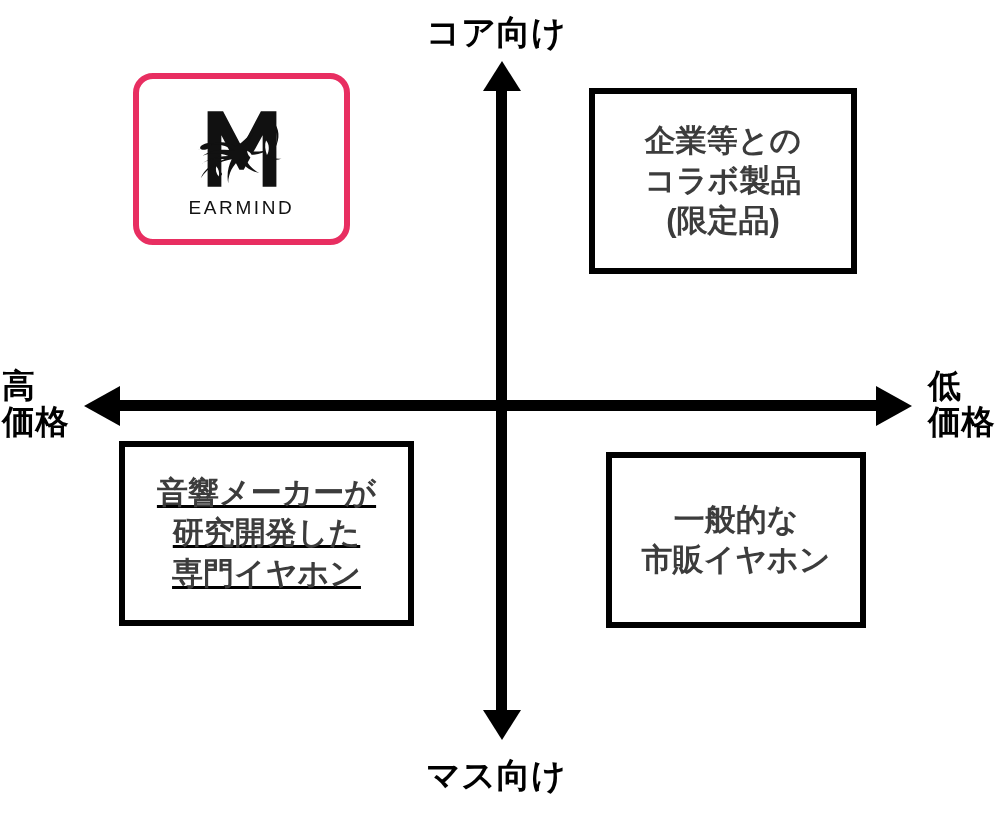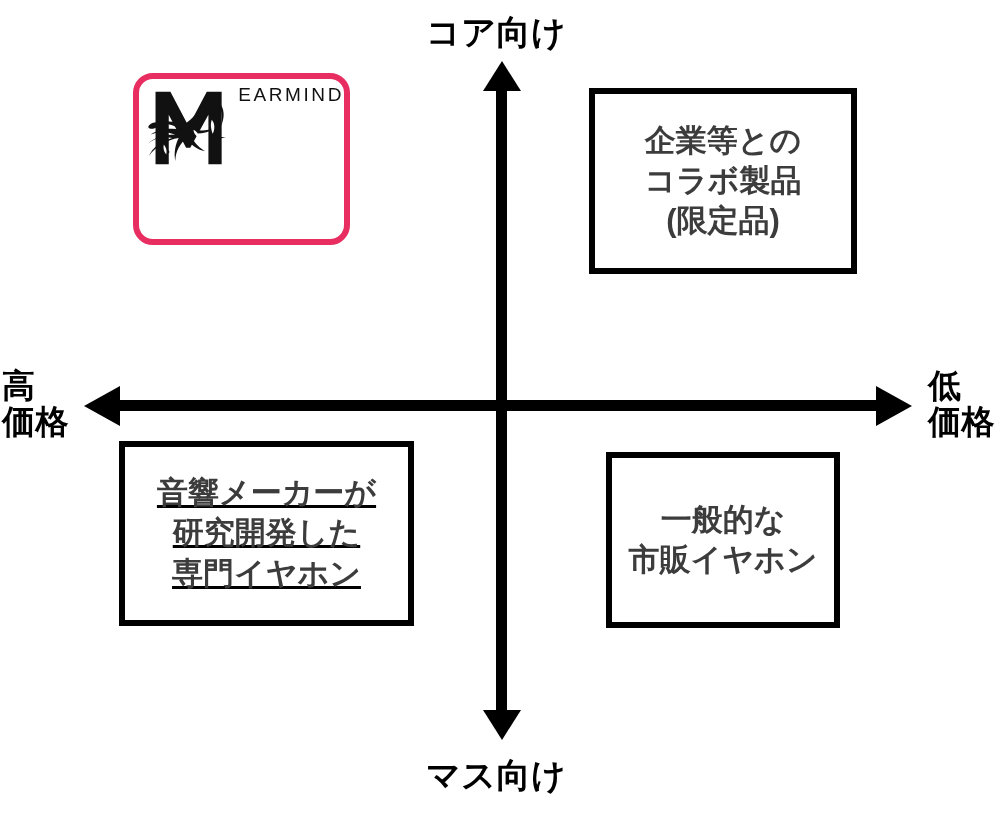--- a/index.html
+++ b/index.html
@@ -131,37 +131,38 @@
   #box-research {
     left: 119px;
     top: 441px;
     width: 295px;
     height: 185px;
     text-decoration: underline;
   }
   #box-generic {
     left: 606px;
     top: 452px;
-    width: 234px;
+    width: 260px;
     height: 176px;
   }
 
   
   #brand-card {
     position: absolute;
     left: 133px;
     top: 73px;
     width: 217px;
     height: 172px;
     box-sizing: border-box;
     background: #ffffff;
     border: 6px solid #E82E61;
     border-radius: 20px;
     display: flex;
-    align-items: flex-start;
+    flex-direction: column;
+    align-items: center;
     justify-content: center;
   }
   .brand-mark {
     width: 104px;
     height: 86px;
     margin-top: 6px;
     display: block;
   }
   .brand-word {
     margin-top: 5px;

